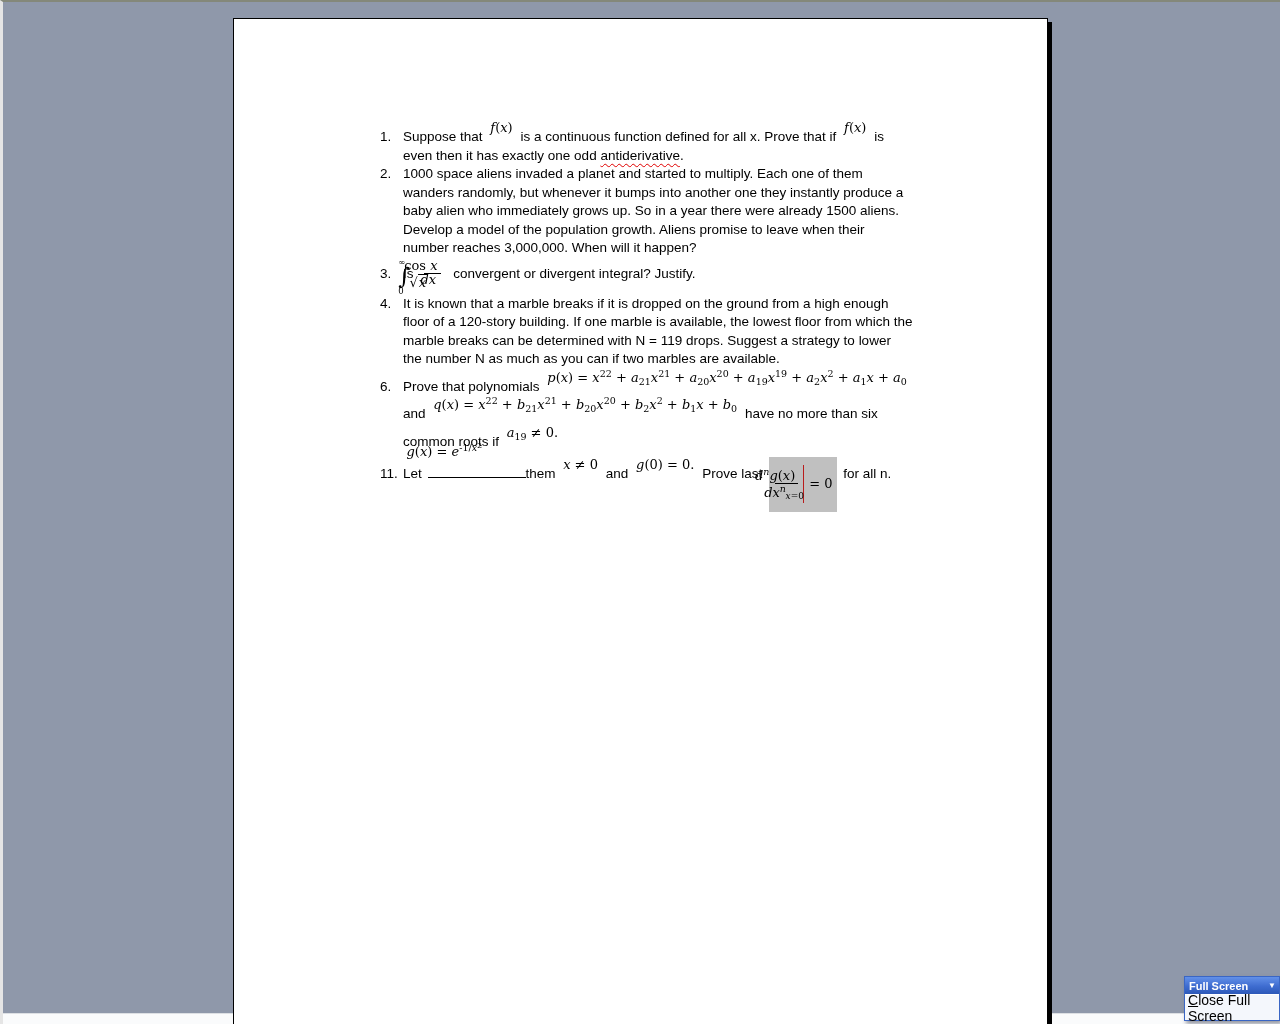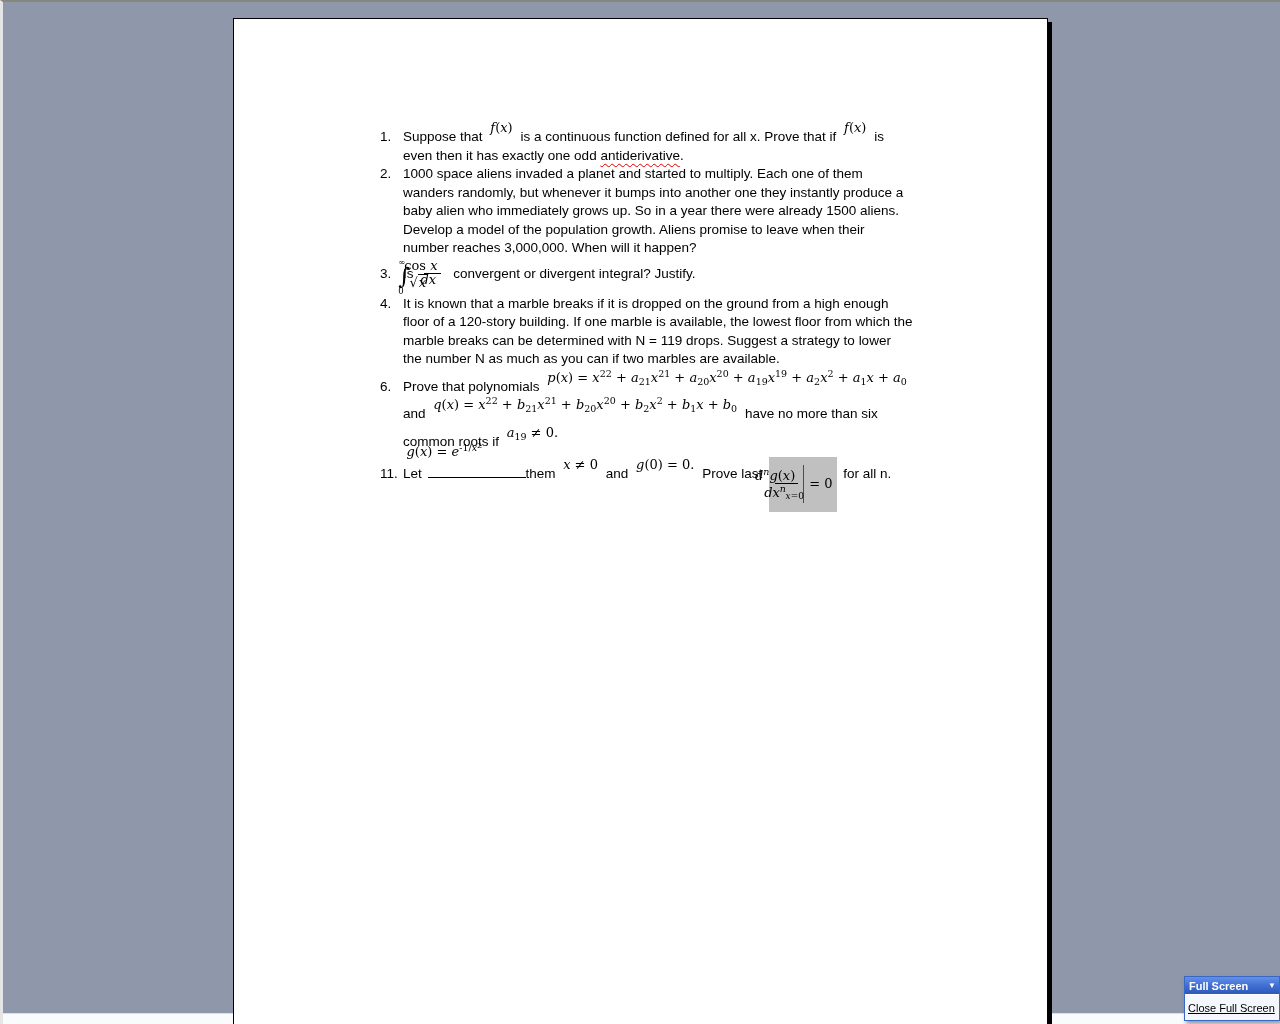--- a/index.html
+++ b/index.html
@@ -60,21 +60,21 @@
 
   
   .fs { position:absolute; left:1181px; top:974px; width:96px; z-index:3;
         border:1px solid #3A66C4; background:#F4F7FC; box-shadow:2px 3px 4px rgba(50,55,75,.5); }
   .fs-title { display:flex; align-items:center; height:17px; padding:0 3px 0 4px;
         background:linear-gradient(180deg,#6290E8 0%,#3E6CD0 55%,#2C58B8 100%);
         color:#fff; font-weight:bold; font-size:11px; }
   .fs-title-label { flex:1; letter-spacing:0; }
   .fs-arrow { font-size:8px; color:#fff; line-height:1; }
   .fs-body { height:26px; background:#F4F7FC; border-top:1px solid #FFFFFF; display:flex; align-items:center; }
-  .fs-close { display:block; font-size:11px; color:#000; padding:0 3px; cursor:default;text-decoration:underline; }
+  .fs-close { display:block; font-size:14px; color:#000; padding:0 3px; cursor:default; }
   .fs-close::first-letter { text-decoration:underline; }
 </style>
 </head>
 <body>
 
 <div class="screen">
   <div class="page">
     <div class="doc">
         <div class="problem"><span class="num">1.</span><span class="txt">Suppose that </span><span class="m"><i>f</i>(<i>x</i>)</span><span class="txt"> is a continuous function defined for all x. Prove that if </span><span class="m"><i>f</i>(<i>x</i>)</span><span class="txt"> is even then it has exactly one odd </span><span class="sq">antiderivative</span><span class="txt">.</span></div>
         <div class="problem"><span class="num">2.</span><span class="txt">1000 space aliens invaded a planet and started to multiply. Each one of them wanders randomly, but whenever it bumps into another one they instantly produce a baby alien who immediately grows up. So in a year there were already 1500 aliens. Develop a model of the population growth. Aliens promise to leave when their number reaches 3,000,000. When will it happen?</span></div>

